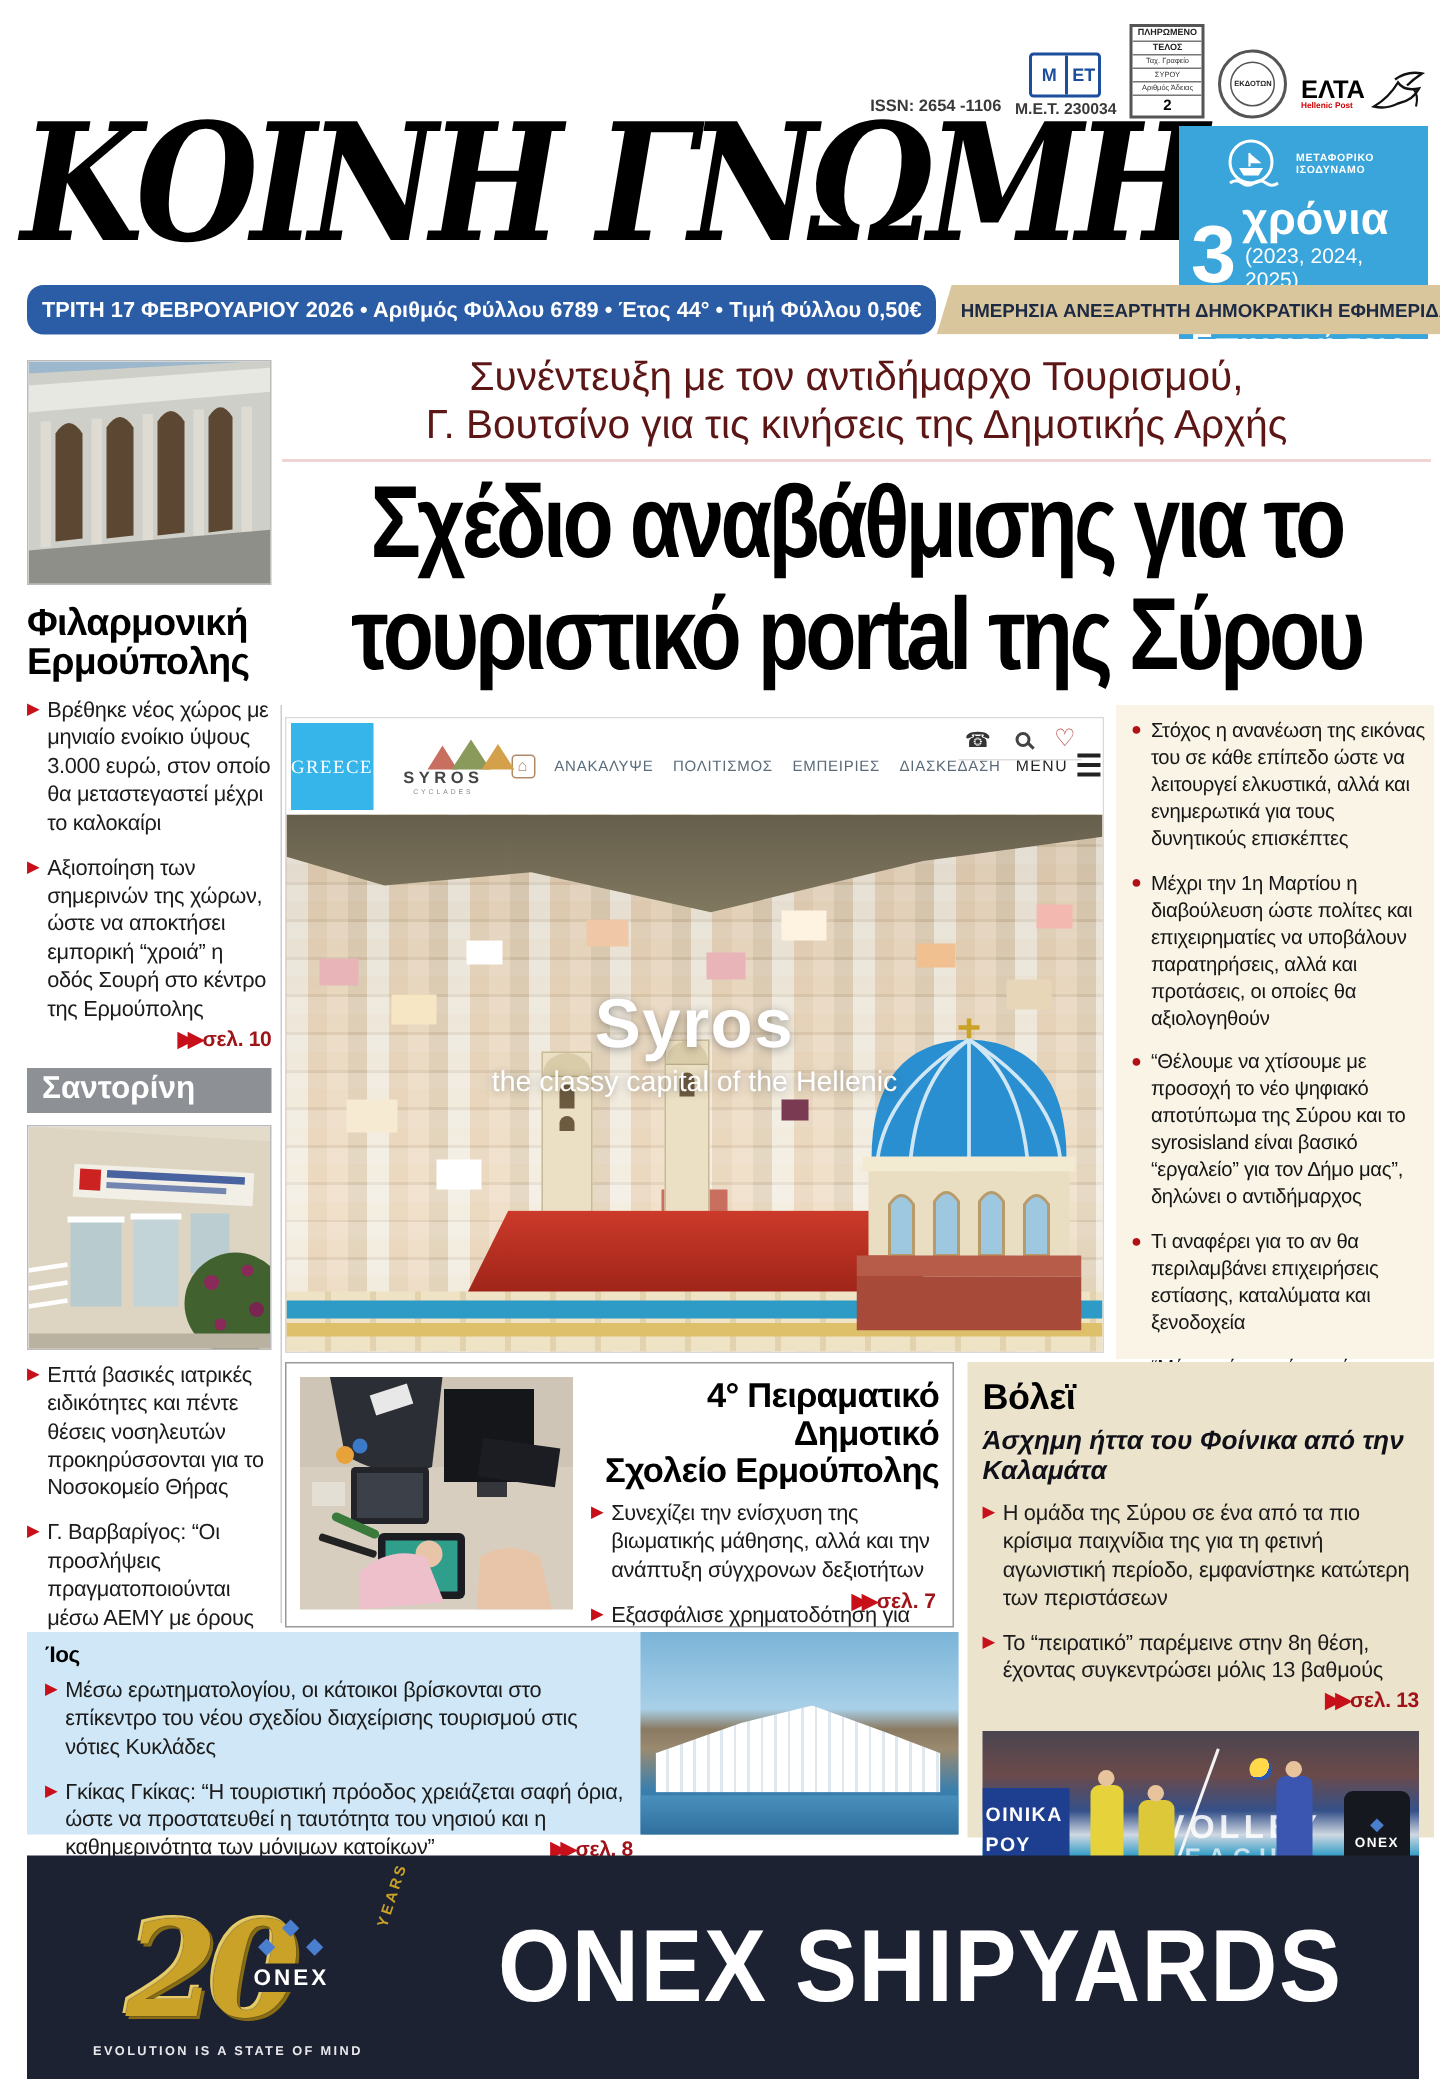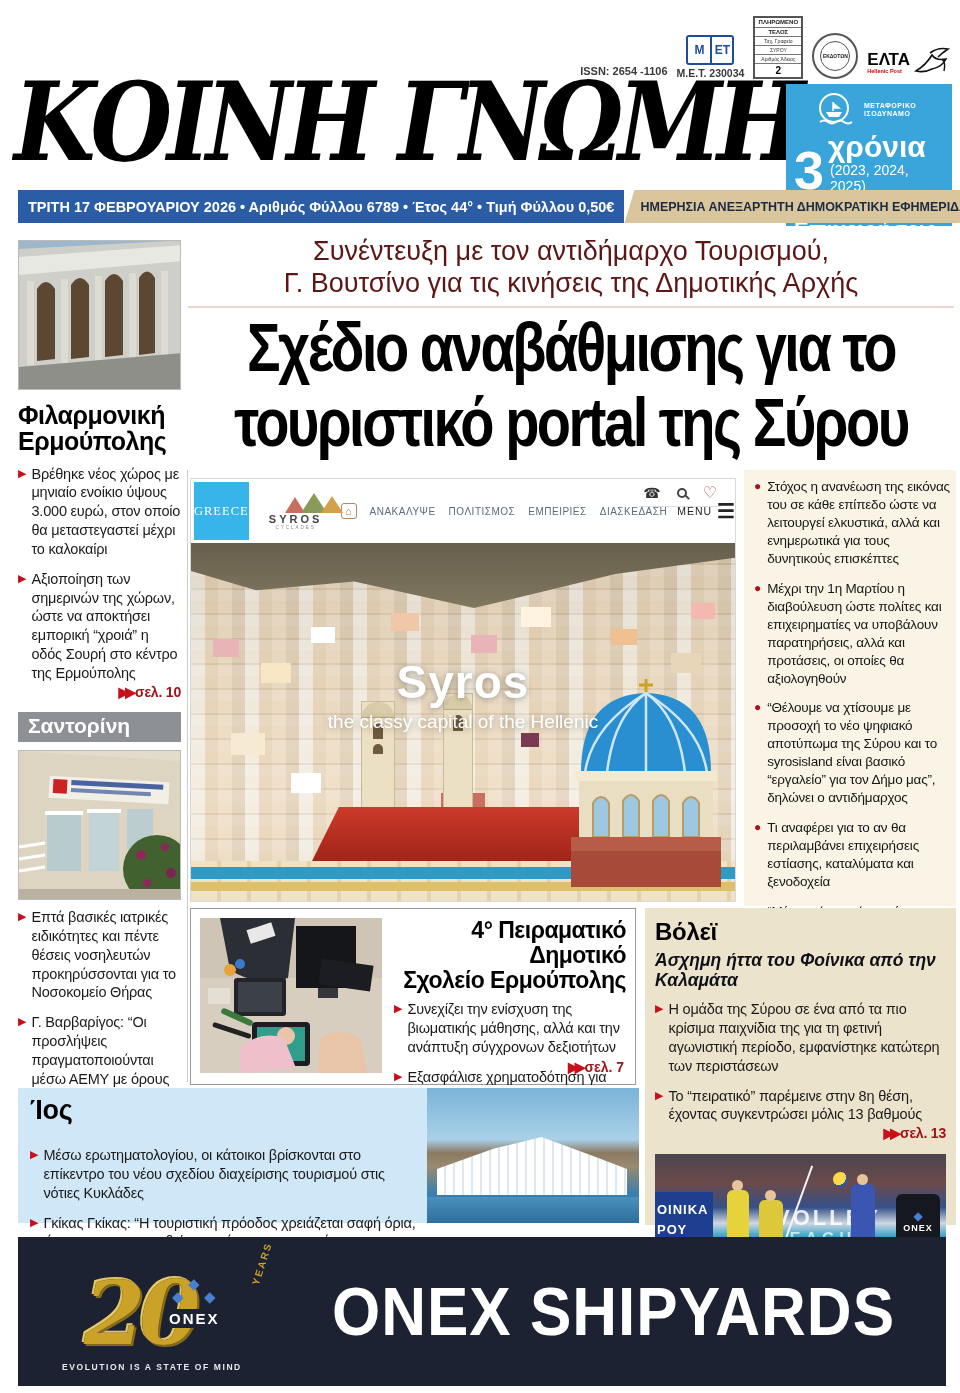--- a/index.html
+++ b/index.html
@@ -50,21 +50,21 @@
   .promo-mid { display:flex; align-items:flex-end; gap:4px; margin-top:2px; }
   .promo-big { font-size:54px; font-weight:bold; line-height:.85; }
   .promo-word { font-size:30px; font-weight:bold; line-height:1; }
   .promo-years { font-size:14px; margin-left:2px; }
   .promo-l1 { font-size:17px; margin-top:3px; letter-spacing:.5px; }
   .promo-l2 { font-size:22px; font-weight:bold; letter-spacing:.5px; }
 
   
   .dateline { position:absolute; left:18px; top:190px; width:758px; height:33px; display:flex; }
   .dl-left { background:#2b5ca6; color:#fff; font-weight:bold; font-size:14.5px;
-             display:flex; align-items:center; padding:0 10px; flex:1; white-space:nowrap; }
+             display:flex; align-items:center; padding:0 10px; flex:1; white-space:nowrap;border-radius:11px; }
   .dl-right { background:#d9c69c; color:#1d2a44; font-weight:bold; font-size:12.5px;
               display:flex; align-items:center; padding:0 8px 0 16px; white-space:nowrap;
               clip-path:polygon(10px 0, 100% 0, 100% 100%, 0 100%); }
 
   
   .lead { position:absolute; left:188px; top:236px; width:766px; text-align:center; }
   .kicker { color:#5c1616; font-size:27px; line-height:1.18; }
   .lead hr { border:none; border-top:2px solid #f0d4d4; margin:6px 0 2px; }
   .headline { color:#000; font-weight:bold; font-size:56px; letter-spacing:-2.5px; line-height:1.35; }
   .headline span { display:inline-block; transform:scaleY(1.22); }
@@ -161,21 +161,21 @@
   .vo-onex .d { color:#4a7fd0; font-size:12px; line-height:.8; }
   .vo-onex .t { font-size:9px; font-weight:bold; letter-spacing:1px; }
   .player { position:absolute; border-radius:6px 6px 2px 2px; }
   .p-head2 { position:absolute; width:11px; height:11px; border-radius:50%; background:#e8c49c; }
   .vo-net { position:absolute; left:46%; top:8px; width:2px; height:130px; background:#f4f4f4; transform:rotate(20deg); }
   .vo-ball { position:absolute; left:178px; top:18px; width:15px; height:15px; border-radius:50%;
              background:radial-gradient(circle at 35% 35%, #ffd94a 55%, #2a56b0 56%); }
 
   
   .ios { position:absolute; left:18px; top:1088px; width:621px; height:135px; background:#cfe7f6; padding:7px 12px; }
-  .ios-title { font-size:27px; font-weight:bold; letter-spacing:-.3px; margin-bottom:20px; }
+  .ios-title { font-size:15px; font-weight:bold; letter-spacing:-.3px; margin-bottom:6px; }
   .ios-body { width:392px; }
   .ios-photo { position:absolute; right:0; top:0; width:212px; height:135px; overflow:hidden;
                background:linear-gradient(180deg,#7ab4d8 0%,#a9d0e8 38%,#8a7a62 48%,#9a8a70 58%,#3a7fae 78%,#2f6f9e 100%); }
   .ios-village { position:absolute; left:10px; bottom:28px; width:190px; height:58px;
                  background:repeating-linear-gradient(90deg,#fff 0 7px,#dfe8ee 7px 9px),
                             repeating-linear-gradient(0deg,rgba(160,170,180,.4) 0 6px, rgba(255,255,255,0) 6px 12px);
                  clip-path:polygon(0 100%,0 55%,30% 20%,55% 0,80% 30%,100% 55%,100% 100%); }
   .ios-sea { position:absolute; left:0; bottom:0; width:100%; height:26px; background:linear-gradient(180deg,#4a90bc,#2f6f9e); }
 
   

